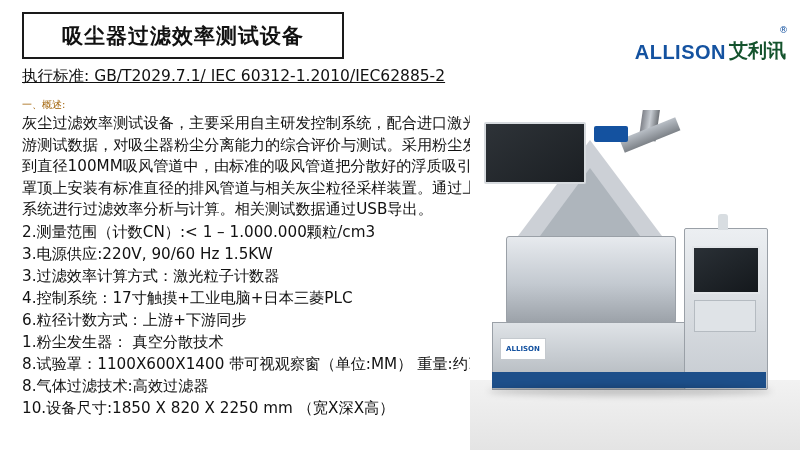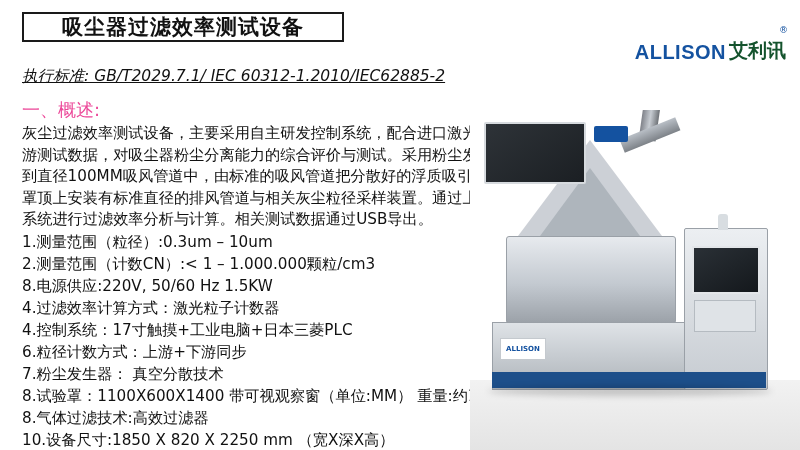--- a/index.html
+++ b/index.html
@@ -20,21 +20,21 @@
     height: 450px;
     box-sizing: border-box;
   }
 
   
   .title-box {
     position: absolute;
     left: 22px;
     top: 12px;
     width: 322px;
-    height: 30px;
+    height: 47px;
     border: 2px solid #1a1a1a;
     display: flex;
     align-items: center;
     justify-content: center;
     box-sizing: border-box;
     background: #ffffff;
   }
   .title-text {
     font-size: 21px;
     font-weight: bold;
@@ -79,25 +79,24 @@
     left: 22px;
     top: 66px;
     width: 600px;
   }
   .std-line {
     font-size: 15.5px;
     color: #111111;
     text-decoration: underline;
     margin-bottom: 10px;
     white-space: nowrap;
-    font-style: italic;
   }
   .section-head {
-    font-size: 18px;
-    color: #ec4899;
+    font-size: 10px;
+    color: #a16207;
     margin-top: 11px;
     margin-bottom: 1px;
   }
   .para {
     font-size: 15.2px;
     color: #111111;
     line-height: 1.42;
     text-indent: 0;
   }
   .spec-list {
@@ -314,27 +313,26 @@
       <span class="brand-cn">艾利讯</span>
       <span class="brand-reg">®</span>
     </span>
   </div>
 
   <div class="content">
     <div class="std-line">执行标准: GB/T2029.7.1/ IEC 60312-1.2010/IEC62885-2</div>
     <div class="section-head">一、概述:</div>
     <div class="para">灰尘过滤效率测试设备，主要采用自主研发控制系统，配合进口激光粒子计数。通过上下游测试数据，对吸尘器粉尘分离能力的综合评价与测试。采用粉尘发生器装置，均匀分散到直径100MM吸风管道中，由标准的吸风管道把分散好的浮质吸引入到试验罩中。试验罩顶上安装有标准直径的排风管道与相关灰尘粒径采样装置。通过上下游采样装置与控制系统进行过滤效率分析与计算。相关测试数据通过USB导出。</div>
     <ul class="spec-list">
-      <li class="spec-item">1.测量范围（粒径）:0.3um – 10um</li>
       <li class="spec-item">2.测量范围（计数CN）:&lt; 1 – 1.000.000颗粒/cm3</li>
-      <li class="spec-item">8.电源供应:220V, 50/60 Hz 1.5KW</li>
-      <li class="spec-item">4.过滤效率计算方式：激光粒子计数器</li>
+      <li class="spec-item">3.电源供应:220V, 90/60 Hz 1.5KW</li>
+      <li class="spec-item">3.过滤效率计算方式：激光粒子计数器</li>
       <li class="spec-item">4.控制系统：17寸触摸+工业电脑+日本三菱PLC</li>
       <li class="spec-item">6.粒径计数方式：上游+下游同步</li>
-      <li class="spec-item">7.粉尘发生器：  真空分散技术</li>
+      <li class="spec-item">1.粉尘发生器：  真空分散技术</li>
       <li class="spec-item">8.试验罩：1100X600X1400 带可视观察窗（单位:MM）  重量:约170 kg</li>
       <li class="spec-item">8.气体过滤技术:高效过滤器</li>
       <li class="spec-item">10.设备尺寸:1850 X 820 X 2250 mm  （宽X深X高）</li>
     </ul>
   </div>
 
   <div class="photo">
     <div class="wall"></div>
     <div class="floor"></div>
     <div class="duct"></div>

